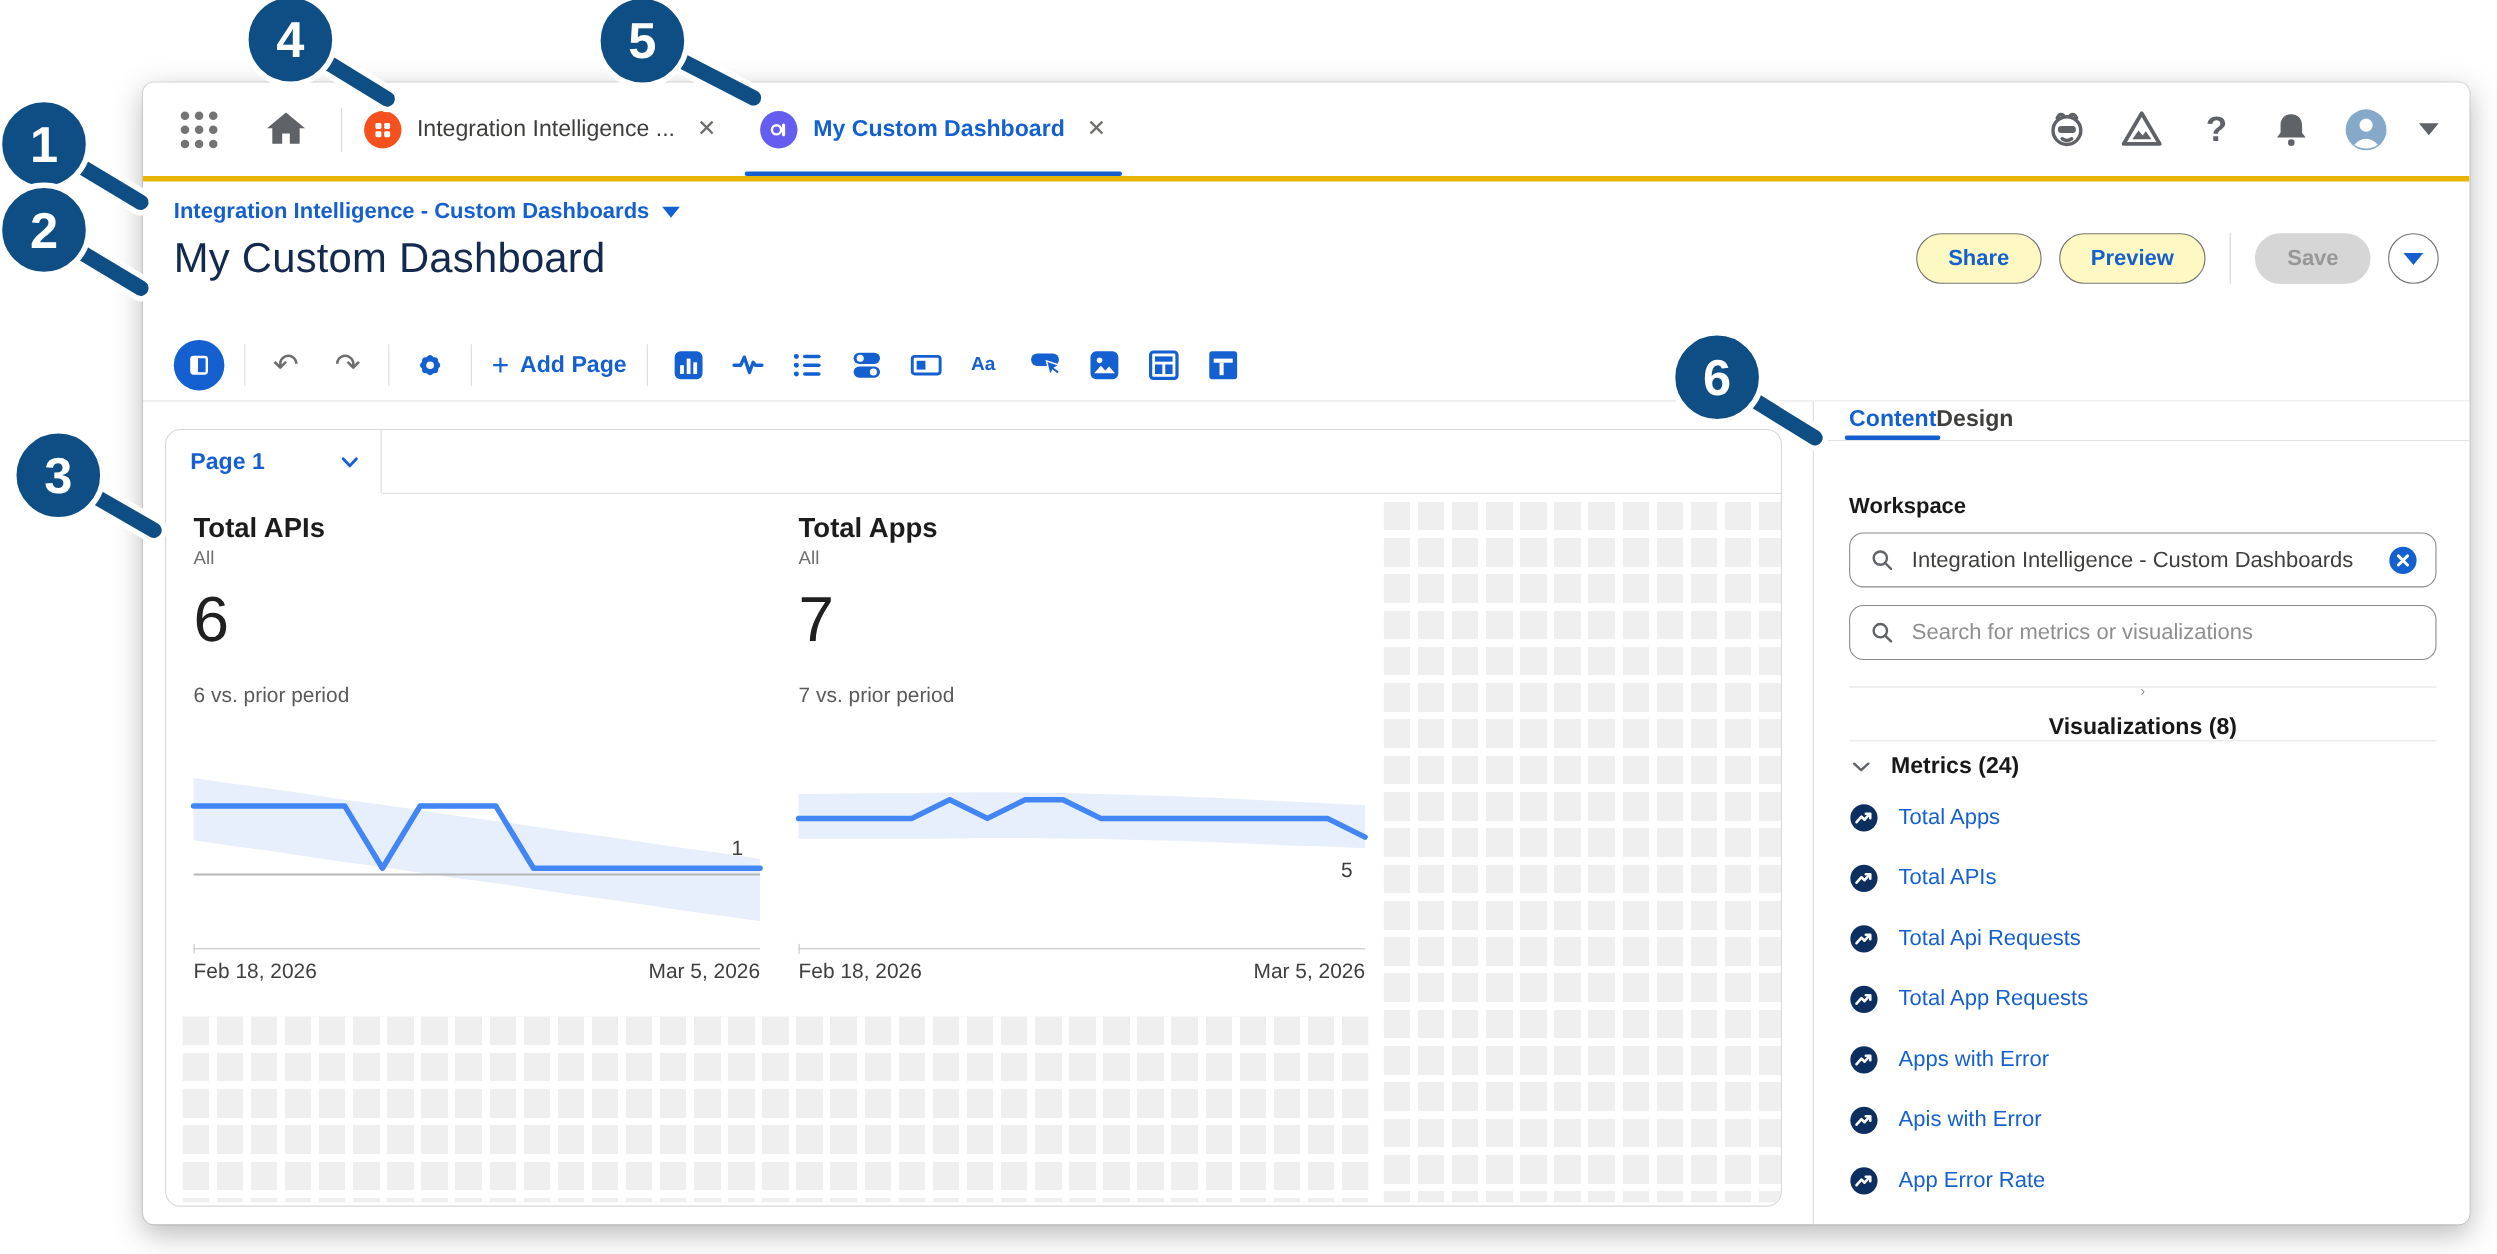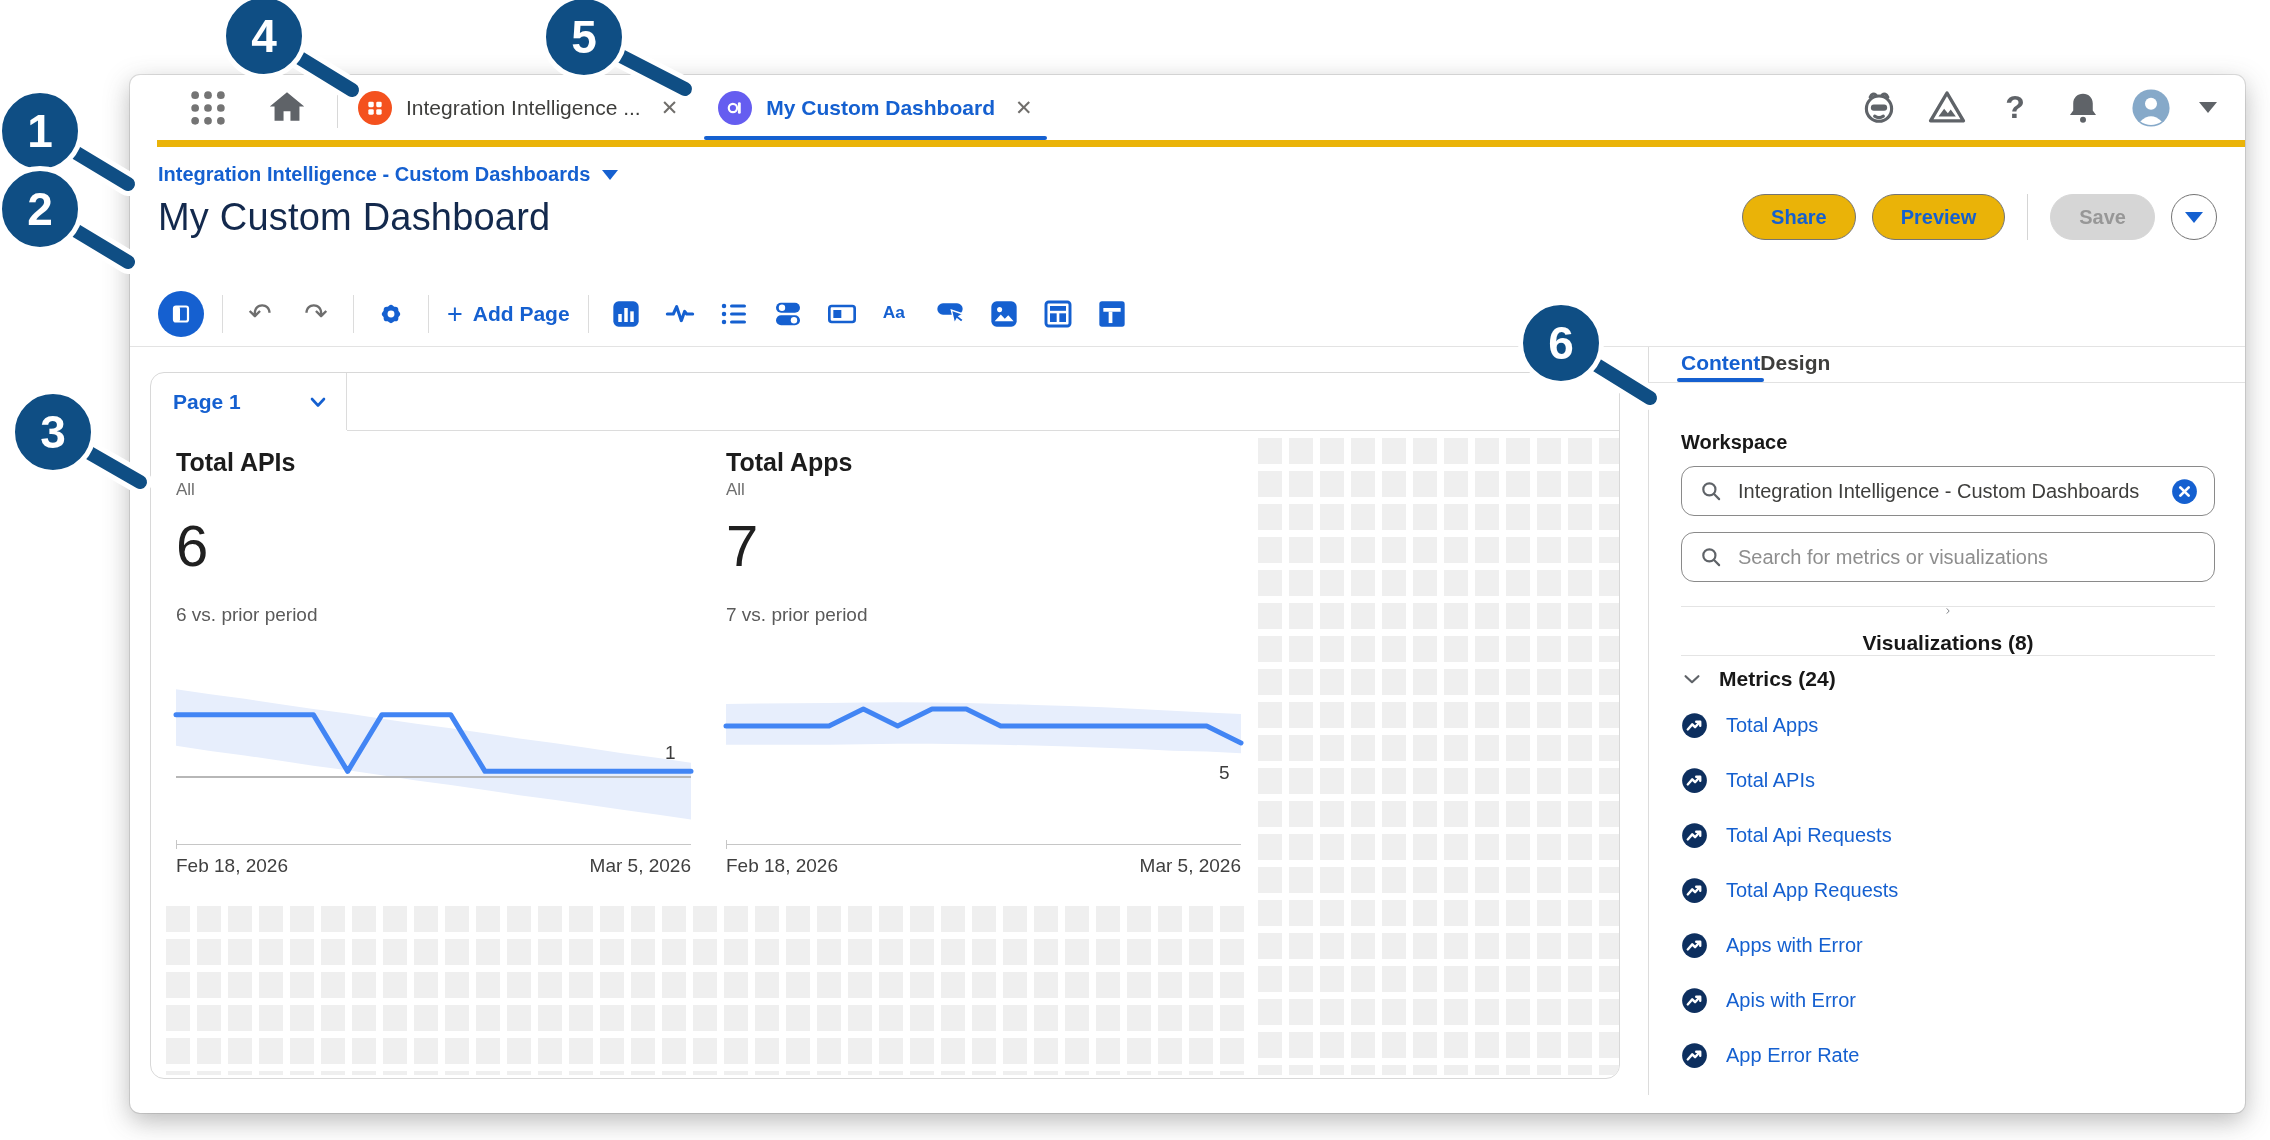--- a/index.html
+++ b/index.html
@@ -2,21 +2,21 @@
 <html><head>
 <meta charset="utf-8">
 <style>
   * { box-sizing: border-box; margin: 0; padding: 0; }
   html,body { width:2270px; height:1140px; background:#ffffff; overflow:hidden;
     font-family:"Liberation Sans", sans-serif; }
   .window { position:absolute; left:130px; top:75px; width:2115px; height:1038px;
     background:#fff; border-radius:10px; box-shadow:0 8px 26px rgba(70,70,70,.38), 0 0 0 1px #e3e3e3;
     overflow:hidden; }
   
-  .topbar { height:72px; border-bottom:7px solid #eab308; display:flex; align-items:center; padding:0 28px; position:relative;margin-left:27px; }
+  .topbar { height:90px; border-bottom:5px solid #eab308; display:flex; align-items:center; padding:0 28px; position:relative; }
   .launcher { width:46px; height:46px; display:flex; align-items:center; justify-content:center; margin-right:34px; cursor:pointer; }
   .home-btn { width:44px; height:44px; display:flex; align-items:center; justify-content:center; margin-right:28px; }
   .vdiv { width:1px; height:40px; background:#d8d8d8; }
   .tab { display:flex; align-items:center; gap:14px; height:100%; padding:0 20px; position:relative; }
   .tab-label { font-size:21px; color:#3e3e3c; white-space:nowrap; }
   .tab.active .tab-label { color:#1560d0; font-weight:bold; }
   .tab.active::after { content:""; position:absolute; left:6px; right:6px; bottom:0; height:4px; background:#1560d0; border-radius:2px; }
   .tab-close { font-size:21px; color:#706e6b; margin-left:6px; cursor:pointer; }
   .app-circle { width:34px; height:34px; border-radius:50%; display:flex; align-items:center; justify-content:center; }
   .topbar-spacer { flex:1; }
@@ -24,21 +24,21 @@
   .tr-icon { width:40px; height:40px; display:flex; align-items:center; justify-content:center; }
   .qmark { font-size:32px; font-weight:bold; color:#5f6368; }
   .caret { width:0; height:0; border-left:9px solid transparent; border-right:9px solid transparent; border-top:11px solid #5f6368; }
   
   .header { height:135px; padding:16px 28px 0; }
   .breadcrumb { display:inline-flex; align-items:center; gap:12px; color:#1560d0; font-size:20px; font-weight:bold; cursor:pointer; }
   .bc-caret { width:0; height:0; border-left:8px solid transparent; border-right:8px solid transparent; border-top:10px solid #1560d0; }
   .title-row { display:flex; align-items:center; justify-content:space-between; margin-top:8px; }
   .page-title { font-size:38px; color:#13294d; letter-spacing:.2px; }
   .actions { display:flex; align-items:center; gap:16px; }
-  .pill { height:46px; border-radius:23px; border:1px solid #747474; background:#eab308; color:#1560d0;
+  .pill { height:46px; border-radius:23px; border:1px solid #747474; background:#fef9c3; color:#1560d0;
     font-size:20px; font-weight:bold; padding:0 28px; display:flex; align-items:center; cursor:pointer; font-family:inherit; }
   .pill.disabled { background:#d6d6d6; border-color:#d6d6d6; color:#979797; cursor:default; }
   .adiv { width:1px; height:46px; background:#d5d5d5; margin:0 6px; }
   .circle-btn { width:46px; height:46px; border-radius:50%; border:1px solid #747474; background:#fff;
     display:flex; align-items:center; justify-content:center; cursor:pointer; }
   .circle-btn .tri { width:0; height:0; border-left:9px solid transparent; border-right:9px solid transparent; border-top:11px solid #1560d0; }
   
   .toolbar { height:65px; border-bottom:1px solid #e3e3e3; display:flex; align-items:center; gap:18px; padding:0 28px; }
   .tb-circle { width:46px; height:46px; border-radius:50%; background:#1560d0; display:flex; align-items:center; justify-content:center; cursor:pointer; }
   .tb-btn { width:38px; height:38px; display:flex; align-items:center; justify-content:center; cursor:pointer; }

